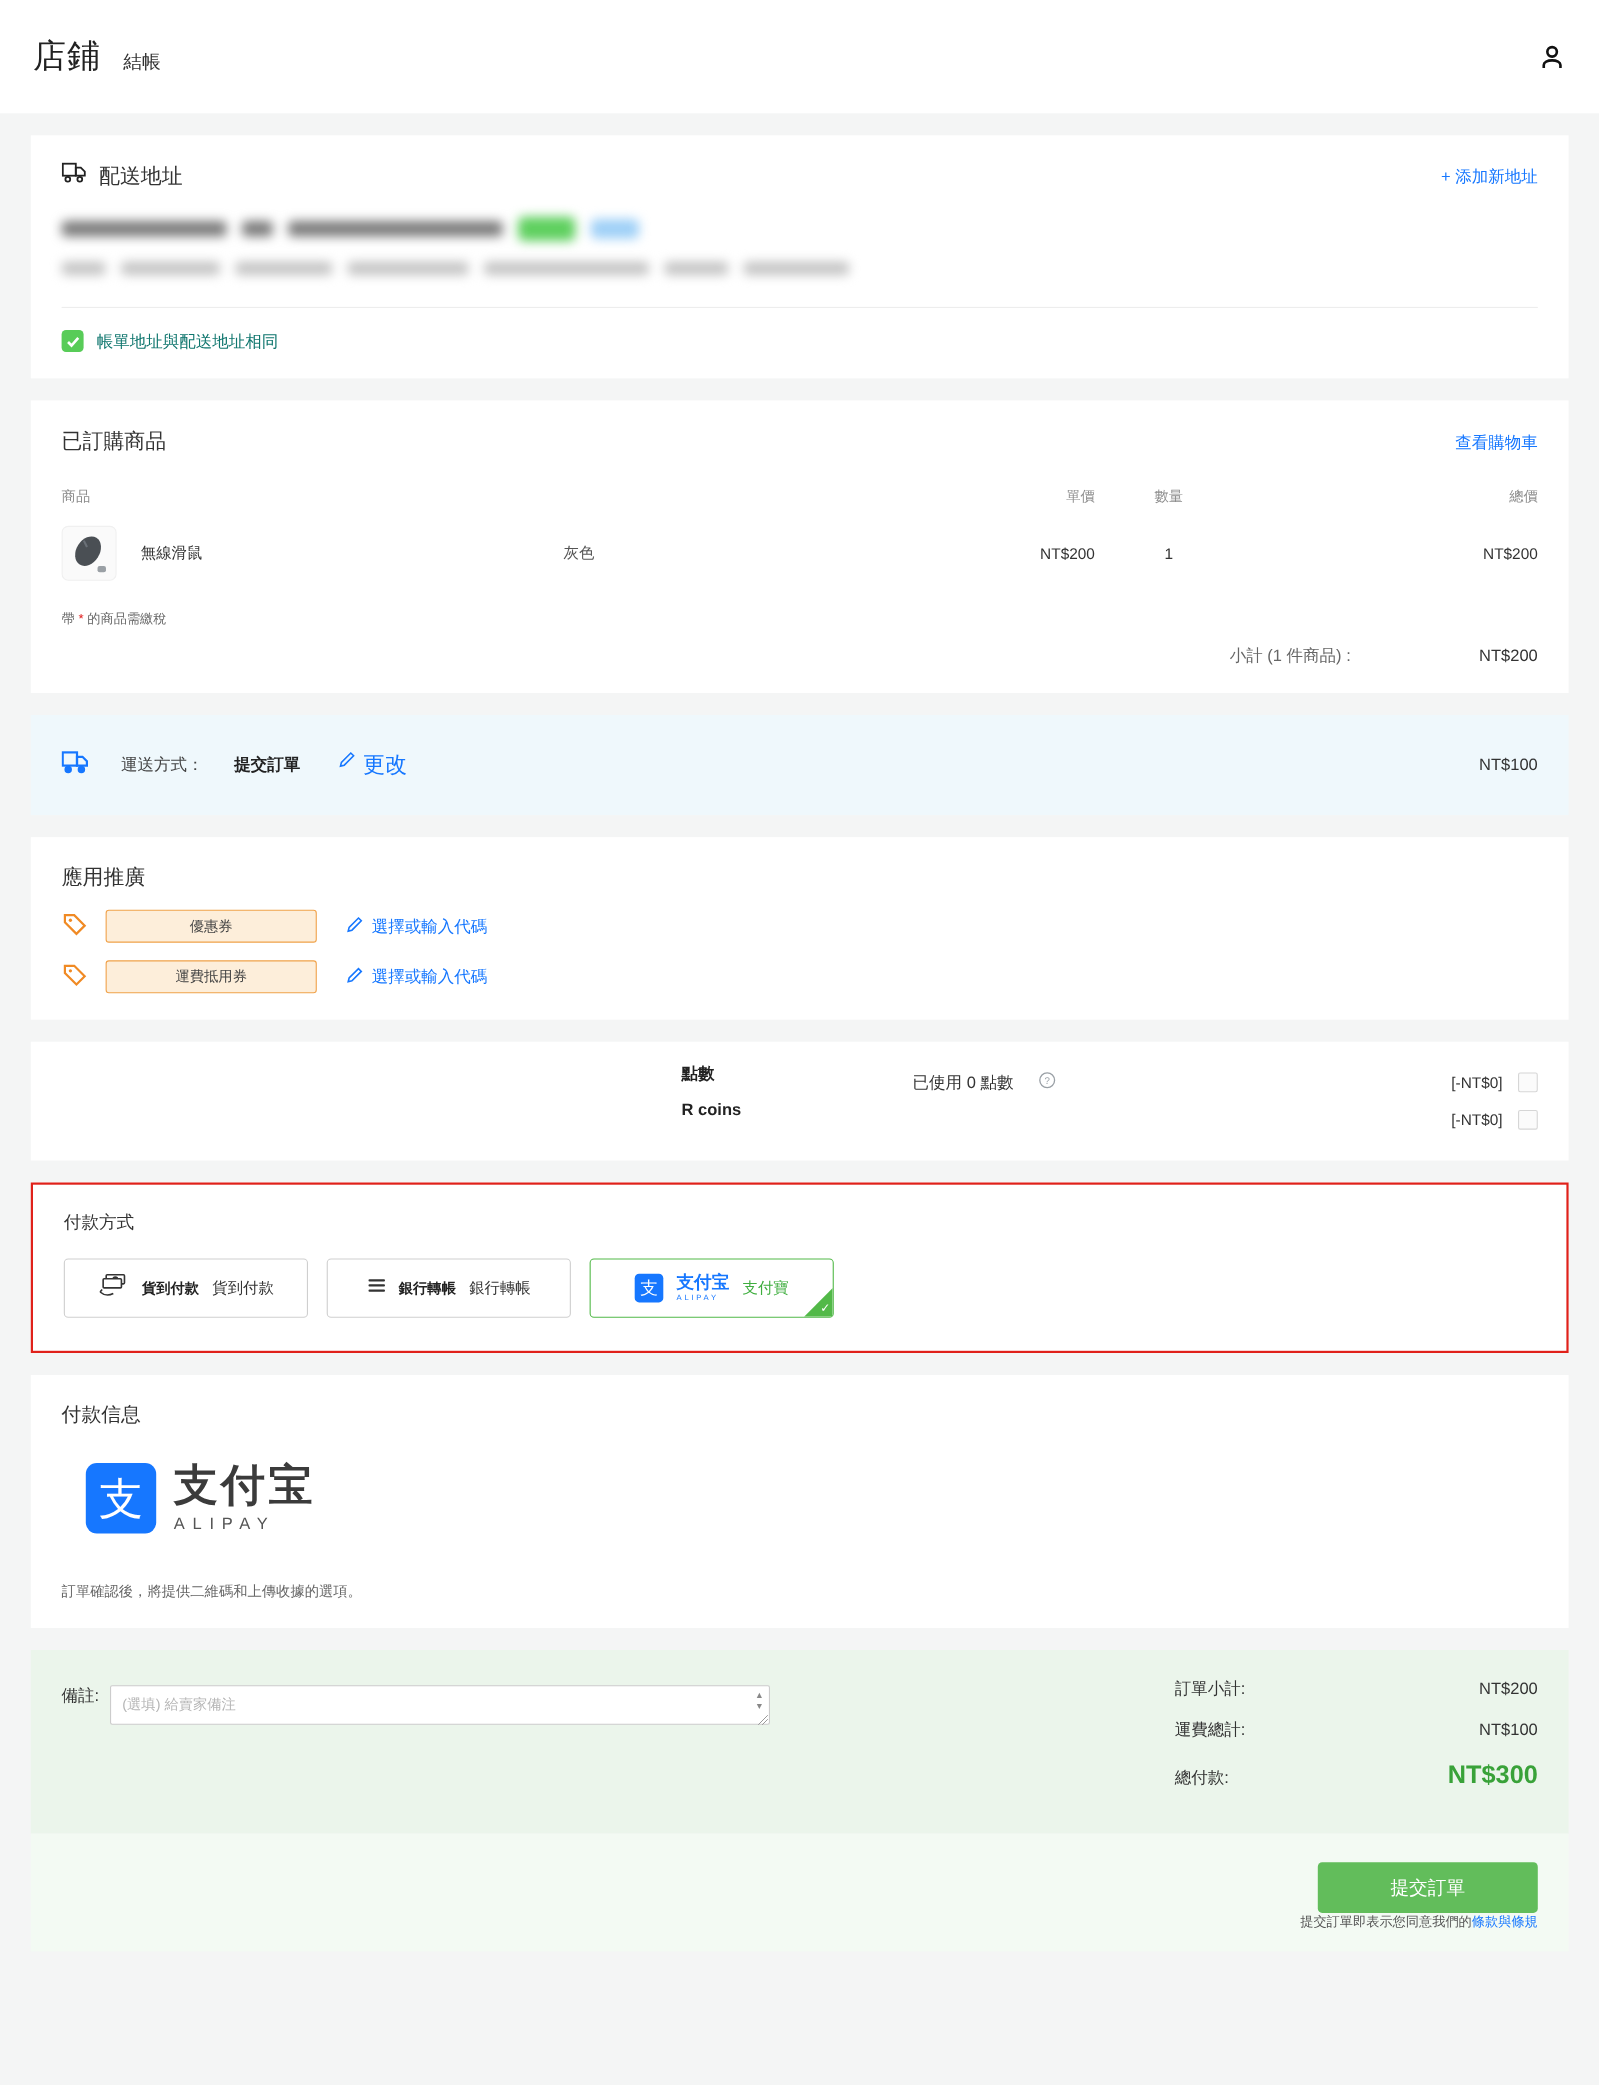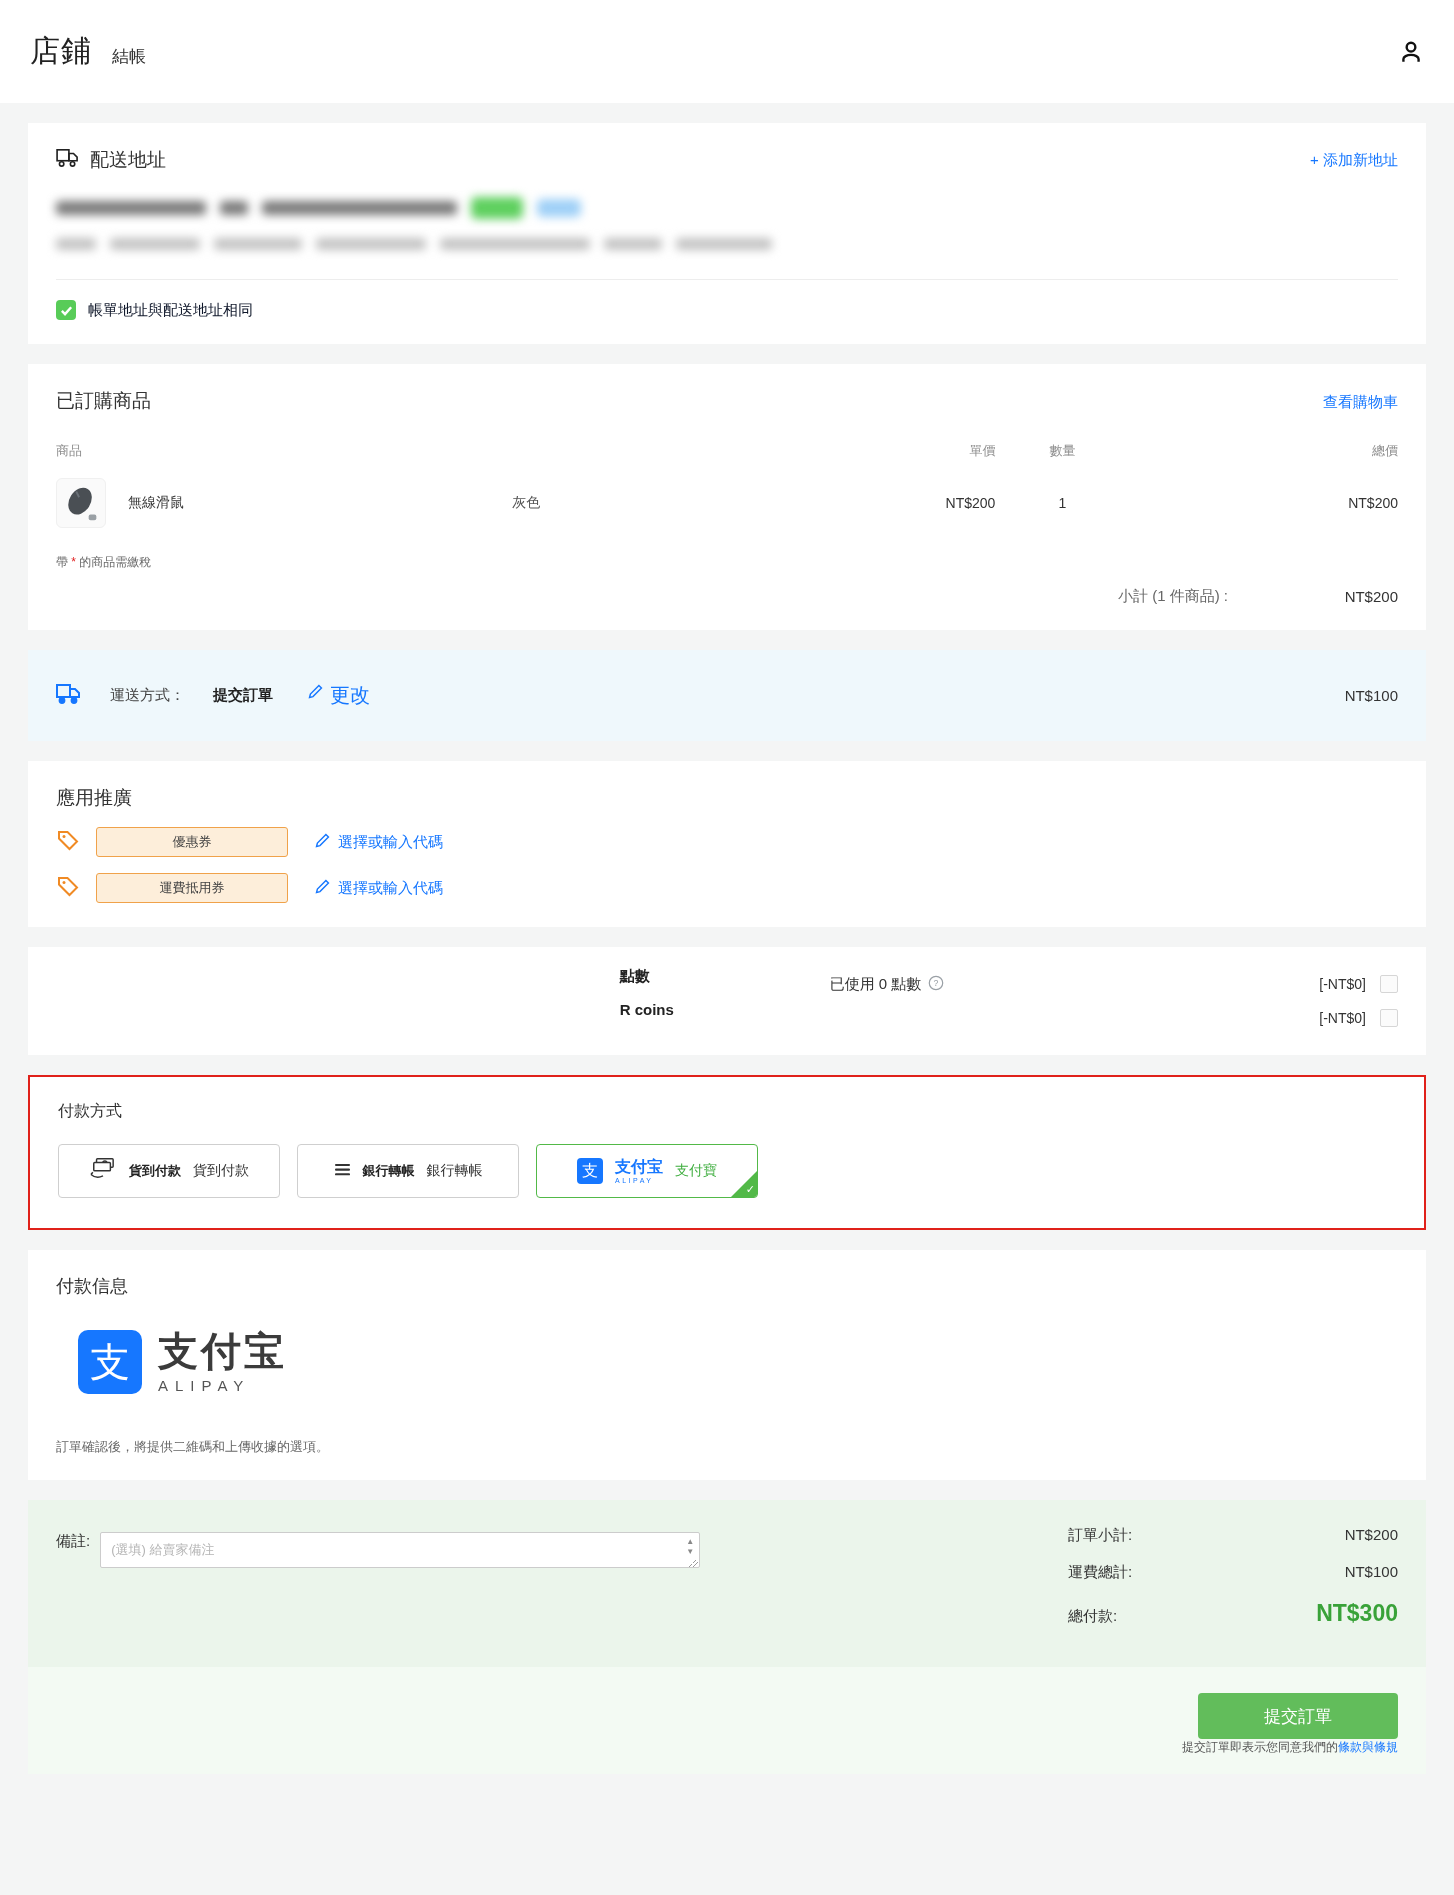--- a/index.html
+++ b/index.html
@@ -23,21 +23,21 @@
   .card-head { display:flex; align-items:center; }
   .card-head .section-title { display:flex; align-items:center; gap:10px; }
   .add-address { margin-left:auto; font-size:15px; }
   .addr-block { margin-top:22px; padding-bottom:22px; border-bottom:1px solid #ededed; }
   .blur-line { display:flex; align-items:center; gap:14px; height:26px; filter:blur(5px); }
   .blur-line + .blur-line { margin-top:10px; }
   .blob { height:14px; border-radius:4px; background:#7a7a7a; }
   .blob.light { background:#c3c3c3; height:12px; }
   .pill-green { width:52px; height:22px; border-radius:5px; background:#5fd05f; }
   .pill-blue { width:44px; height:18px; border-radius:5px; background:#9fd0f7; }
-  .check-row { display:flex; align-items:center; gap:12px; margin-top:20px; font-size:15px; color:#0f172a; }
+  .check-row { display:flex; align-items:center; gap:12px; margin-top:20px; font-size:15px; color:#0f766e; }
   .checkbox-green { width:20px; height:20px; border-radius:4px; background:#58cc58; display:flex; align-items:center; justify-content:center; cursor:pointer; }
   .checkbox-green svg { width:13px; height:13px; }
 
   
   .items-head { display:flex; align-items:baseline; }
   .view-cart { margin-left:auto; font-size:15px; }
   .tbl-header,.tbl-row { display:flex; align-items:center; }
   .tbl-header { margin-top:28px; font-size:13px; color:#8c8c8c; }
   .tbl-row { margin-top:18px; font-size:14px; color:#333; }
   .c-product { flex:0 0 34%; display:flex; align-items:center; gap:22px; }
@@ -62,21 +62,21 @@
   
   .promo-row { display:flex; align-items:center; gap:16px; margin-top:16px; }
   .promo-row:first-of-type { margin-top:24px; }
   .coupon-btn { width:192px; height:30px; border:1px solid #f0a24a; background:#fdeeda; border-radius:3px; font-size:13px; color:#444; display:flex; align-items:center; justify-content:center; cursor:pointer; }
   .promo-link { display:flex; align-items:center; gap:7px; font-size:15px; margin-left:10px; }
 
   
   .points-card { padding:20px 28px; }
   .pts-row { display:flex; height:34px; }
   .pts-label { margin-left:42%; width:210px; font-weight:bold; font-size:15px; color:#222; }
-  .pts-usage { display:flex; align-items:center; gap:7px; font-size:15px; color:#333; }
+  .pts-usage { display:flex; align-items:center; gap:23px; font-size:15px; color:#333; }
   .pts-right { margin-left:auto; display:flex; align-items:center; gap:14px; }
   .pts-deduct { font-size:14px; color:#333; }
   .checkbox-empty { width:18px; height:18px; border:1px solid #d6d6d6; border-radius:2px; background:#fbfbfb; cursor:pointer; }
 
   
   .pay-card { border:2px solid #e0211a; padding:24px 28px 30px; }
   .pay-options { display:flex; gap:17px; margin-top:22px; }
   .pay-btn { position:relative; width:222px; height:54px; border:1px solid #cfcfcf; border-radius:4px; background:#fff; display:flex; align-items:center; justify-content:center; gap:12px; cursor:pointer; overflow:hidden; }
   .pay-btn .logo-txt { font-size:13px; font-weight:bold; color:#222; }
   .pay-btn .opt-label { font-size:14px; color:#333; }

